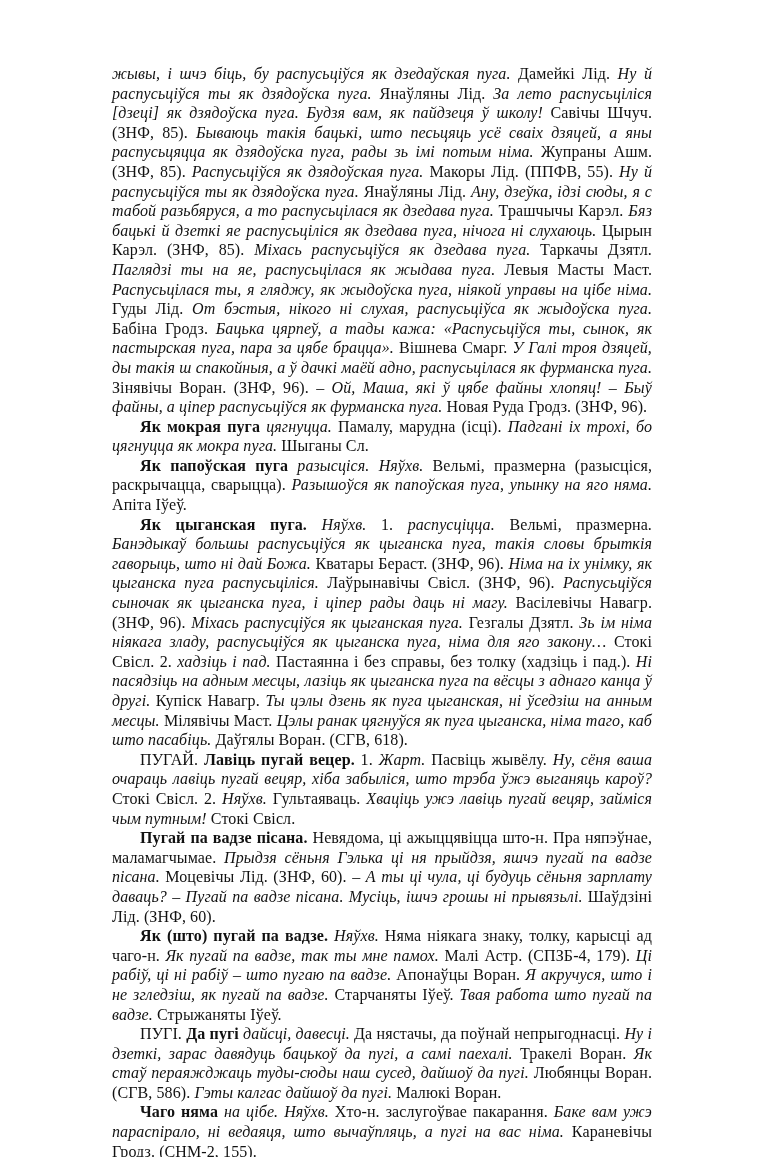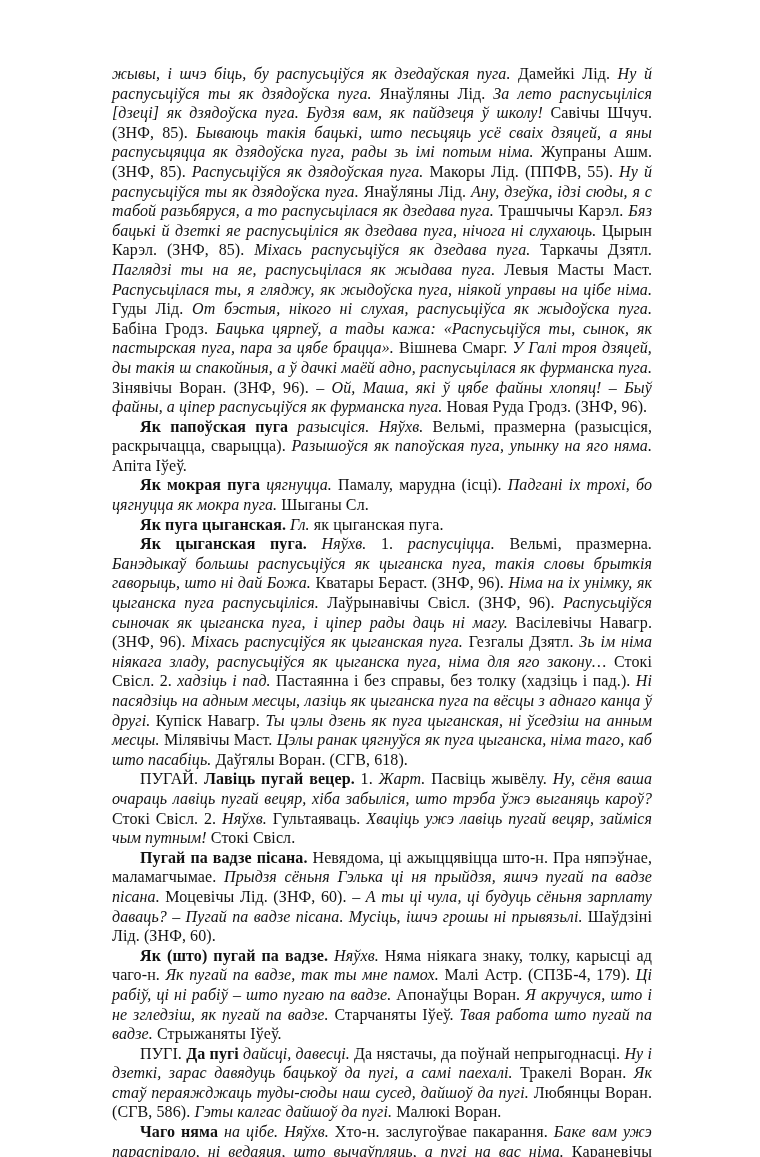--- a/index.html
+++ b/index.html
@@ -40,23 +40,22 @@
     margin-top: 3px;
     font-size: 17px;
   }
 </style>
 </head>
 <body>
 
 <div class="page">
   <div class="text-block" id="text-block">
       <p class="para"><span class="s-i">жывы, і шчэ біць, бу распусьціўся як дзедаўская пуга.</span><span class="s-r"> Дамейкі Лід. </span><span class="s-i">Ну й распусьціўся ты як дзядоўска пуга.</span><span class="s-r"> Янаўляны Лід. </span><span class="s-i">За лето распусьціліся [дзеці] як дзядоўска пуга. Будзя вам, як пайдзеця ў школу!</span><span class="s-r"> Савічы Шчуч. (ЗНФ, 85). </span><span class="s-i">Бываюць такія бацькі, што песьцяць усё сваіх дзяцей, а яны распусьцяцца як дзядоўска пуга, рады зь імі потым німа.</span><span class="s-r"> Жупраны Ашм. (ЗНФ, 85). </span><span class="s-i">Распусьціўся як дзядоўская пуга.</span><span class="s-r"> Макоры Лід. (ППФВ, 55). </span><span class="s-i">Ну й распусьціўся ты як дзядоўска пуга.</span><span class="s-r"> Янаўляны Лід. </span><span class="s-i">Ану, дзеўка, ідзі сюды, я с табой разьбяруся, а то распусьцілася як дзедава пуга.</span><span class="s-r"> Трашчычы Карэл. </span><span class="s-i">Бяз бацькі й дзеткі яе распусьціліся як дзедава пуга, нічога ні слухаюць.</span><span class="s-r"> Цырын Карэл. (ЗНФ, 85). </span><span class="s-i">Міхась распусьціўся як дзедава пуга.</span><span class="s-r"> Таркачы Дзятл. </span><span class="s-i">Паглядзі ты на яе, распусьцілася як жыдава пуга.</span><span class="s-r"> Левыя Масты Маст. </span><span class="s-i">Распусьцілася ты, я гляджу, як жыдоўска пуга, ніякой управы на цібе німа.</span><span class="s-r"> Гуды Лід. </span><span class="s-i">От бэстыя, нікого ні слухая, распусьціўса як жыдоўска пуга.</span><span class="s-r"> Бабіна Гродз. </span><span class="s-i">Бацька цярпеў, а тады кажа: «Распусьціўся ты, сынок, як пастырская пуга, пара за цябе брацца».</span><span class="s-r"> Вішнева Смарг. </span><span class="s-i">У Галі троя дзяцей, ды такія ш спакойныя, а ў дачкі маёй адно, распусьцілася як фурманска пуга.</span><span class="s-r"> Зінявічы Воран. (ЗНФ, 96). </span><span class="s-i">– Ой, Маша, які ў цябе файны хлопяц! – Быў файны, а ціпер распусьціўся як фурманска пуга.</span><span class="s-r"> Новая Руда Гродз. (ЗНФ, 96).</span></p>
+      <p class="para indent"><span class="s-b">Як мокрая пуга</span><span class="s-i"> цягнуцца.</span><span class="s-r"> Памалу, марудна (ісці). </span><span class="s-i">Падгані іх трохі, бо цягнуцца як мокра пуга.</span><span class="s-r"> Шыганы Сл.</span></p>
       <p class="para indent"><span class="s-b">Як папоўская  пуга</span><span class="s-i"> разысціся. Няўхв.</span><span class="s-r"> Вельмі, празмерна (разысціся, раскрычацца, сварыцца). </span><span class="s-i">Разышоўся як папоўская пуга, упынку на яго няма.</span><span class="s-r"> Апіта Іўеў.</span></p>
-      <p class="para indent"><span class="s-b">Як мокрая пуга</span><span class="s-i"> цягнуцца.</span><span class="s-r"> Памалу, марудна (ісці). </span><span class="s-i">Падгані іх трохі, бо цягнуцца як мокра пуга.</span><span class="s-r"> Шыганы Сл.</span></p>
-      <p class="para indent"><span class="s-b">Як пуга цыганская.</span><span class="s-i"> Гл.</span><span class="s-r"> як цыганская пуга.</span></p>
       <p class="para indent"><span class="s-b">Як цыганская пуга.</span><span class="s-i"> Няўхв.</span><span class="s-r"> 1. </span><span class="s-i">распусціцца.</span><span class="s-r"> Вельмі, празмерна. </span><span class="s-i">Банэдыкаў большы распусьціўся як цыганска пуга, такія словы брыткія гаворыць, што ні дай Божа.</span><span class="s-r"> Кватары Бераст. (ЗНФ, 96). </span><span class="s-i">Німа на іх унімку, як цыганска пуга распусьціліся.</span><span class="s-r"> Лаўрынавічы Свісл. (ЗНФ, 96). </span><span class="s-i">Распусьціўся сыночак як цыганска пуга, і ціпер рады даць ні магу.</span><span class="s-r"> Васілевічы Навагр. (ЗНФ, 96). </span><span class="s-i">Міхась распусціўся як цыганская пуга.</span><span class="s-r"> Гезгалы Дзятл. </span><span class="s-i">Зь ім німа ніякага зладу, распусьціўся як цыганска пуга, німа для яго закону…</span><span class="s-r"> Стокі Свісл. 2. </span><span class="s-i">хадзіць і пад.</span><span class="s-r"> Пастаянна і без справы, без толку (хадзіць і пад.). </span><span class="s-i">Ні пасядзіць на адным месцы, лазіць як цыганска пуга па вёсцы з аднаго канца ў другі.</span><span class="s-r"> Купіск Навагр. </span><span class="s-i">Ты цэлы дзень як пуга цыганская, ні ўседзіш на анным месцы.</span><span class="s-r"> Мілявічы Маст. </span><span class="s-i">Цэлы ранак цягнуўся як пуга цыганска, німа таго, каб што пасабіць.</span><span class="s-r"> Даўгялы Воран. (СГВ, 618).</span></p>
       <p class="para indent"><span class="s-r">ПУГАЙ. </span><span class="s-b">Лавіць пугай вецер.</span><span class="s-r"> 1. </span><span class="s-i">Жарт.</span><span class="s-r"> Пасвіць жывёлу. </span><span class="s-i">Ну, сёня ваша очараць лавіць пугай вецяр, хіба забыліся, што трэба ўжэ выганяць кароў?</span><span class="s-r"> Стокі Свісл. 2. </span><span class="s-i">Няўхв.</span><span class="s-r"> Гультаяваць. </span><span class="s-i">Хваціць ужэ лавіць пугай вецяр, займіся чым путным!</span><span class="s-r"> Стокі Свісл.</span></p>
       <p class="para indent"><span class="s-b">Пугай па вадзе пісана.</span><span class="s-r"> Невядома, ці ажыццявіцца што-н. Пра няпэўнае, маламагчымае. </span><span class="s-i">Прыдзя сёньня Гэлька ці ня прыйдзя, яшчэ пугай па вадзе пісана.</span><span class="s-r"> Моцевічы Лід. (ЗНФ, 60). </span><span class="s-i">– А ты ці чула, ці будуць сёньня зарплату даваць? – Пугай па вадзе пісана. Мусіць, ішчэ грошы ні прывязьлі.</span><span class="s-r"> Шаўдзіні Лід. (ЗНФ, 60).</span></p>
       <p class="para indent"><span class="s-b">Як (што) пугай па вадзе.</span><span class="s-i"> Няўхв.</span><span class="s-r"> Няма ніякага знаку, толку, карысці ад чаго-н. </span><span class="s-i">Як пугай па вадзе, так ты мне памох.</span><span class="s-r"> Малі Астр. (СПЗБ-4, 179). </span><span class="s-i">Ці рабіў, ці ні рабіў – што пугаю па вадзе.</span><span class="s-r"> Апонаўцы Воран. </span><span class="s-i">Я акручуся, што і не згледзіш, як пугай па вадзе.</span><span class="s-r"> Старчаняты Іўеў. </span><span class="s-i">Твая работа што пугай па вадзе.</span><span class="s-r"> Стрыжаняты Іўеў.</span></p>
       <p class="para indent"><span class="s-r">ПУГІ. </span><span class="s-b">Да пугі</span><span class="s-i"> дайсці, давесці.</span><span class="s-r"> Да нястачы, да поўнай непрыгоднасці. </span><span class="s-i">Ну і дзеткі, зарас давядуць бацькоў да пугі, а самі паехалі.</span><span class="s-r"> Тракелі Воран. </span><span class="s-i">Як стаў пераяжджаць туды-сюды наш сусед, дайшоў да пугі.</span><span class="s-r"> Любянцы Воран. (СГВ, 586). </span><span class="s-i">Гэты калгас дайшоў да пугі.</span><span class="s-r"> Малюкі Воран.</span></p>
       <p class="para indent"><span class="s-b">Чаго няма</span><span class="s-i"> на цібе. Няўхв.</span><span class="s-r"> Хто-н. заслугоўвае пакарання. </span><span class="s-i">Баке вам ужэ параспірало, ні ведаяця, што вычаўпляць, а пугі на вас німа.</span><span class="s-r"> Караневічы Гродз. (СНМ-2, 155).</span></p>
       <p class="para indent"><span class="s-b">Як дзедавай кажа</span><span class="s-i"> бэстыя.</span><span class="s-r"> Зусім не (марудна). </span><span class="s-i">Чаго ты лямантуяш? Напалохаць хочаш? Баюса  я цібе як дзедавай пугі.</span><span class="s-r"> Сабаляны Зусім.</span></p>
     </div>
   <div class="pagenum">406</div>
 </div>

